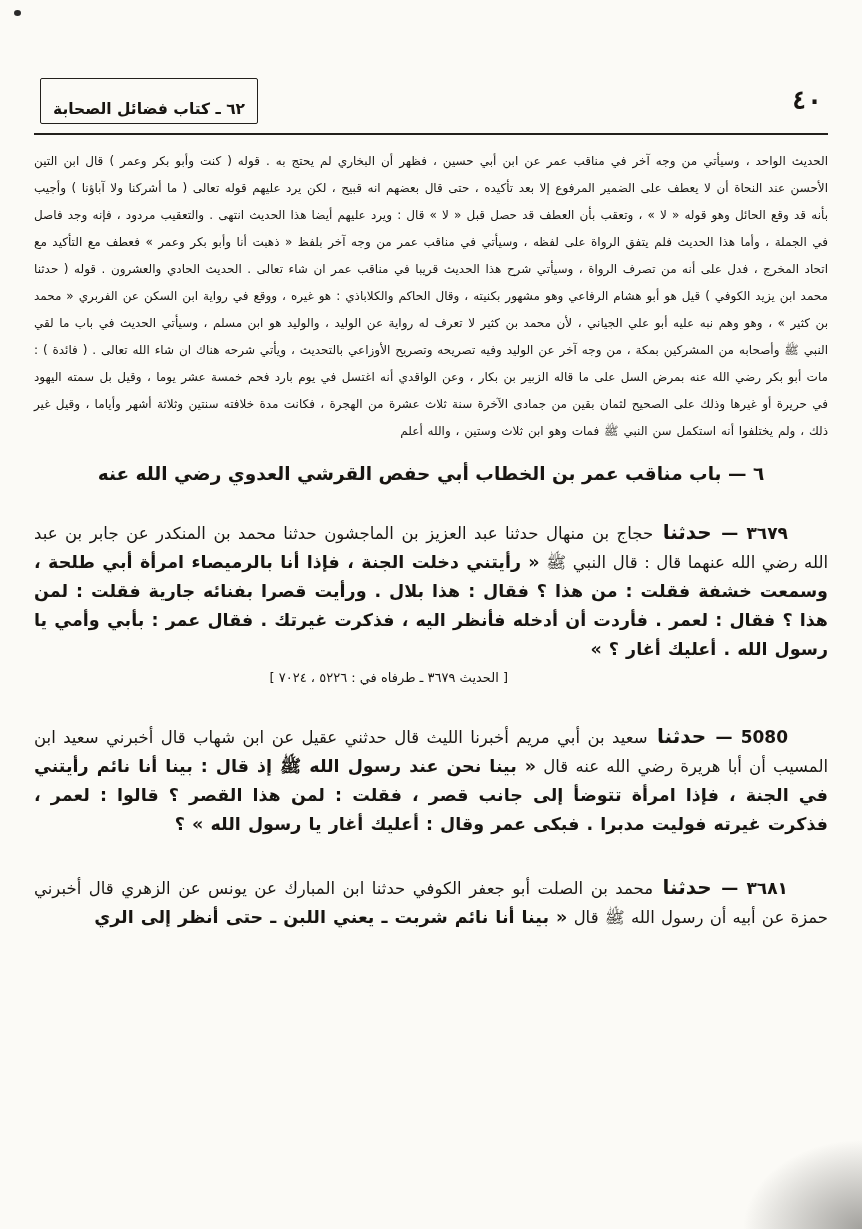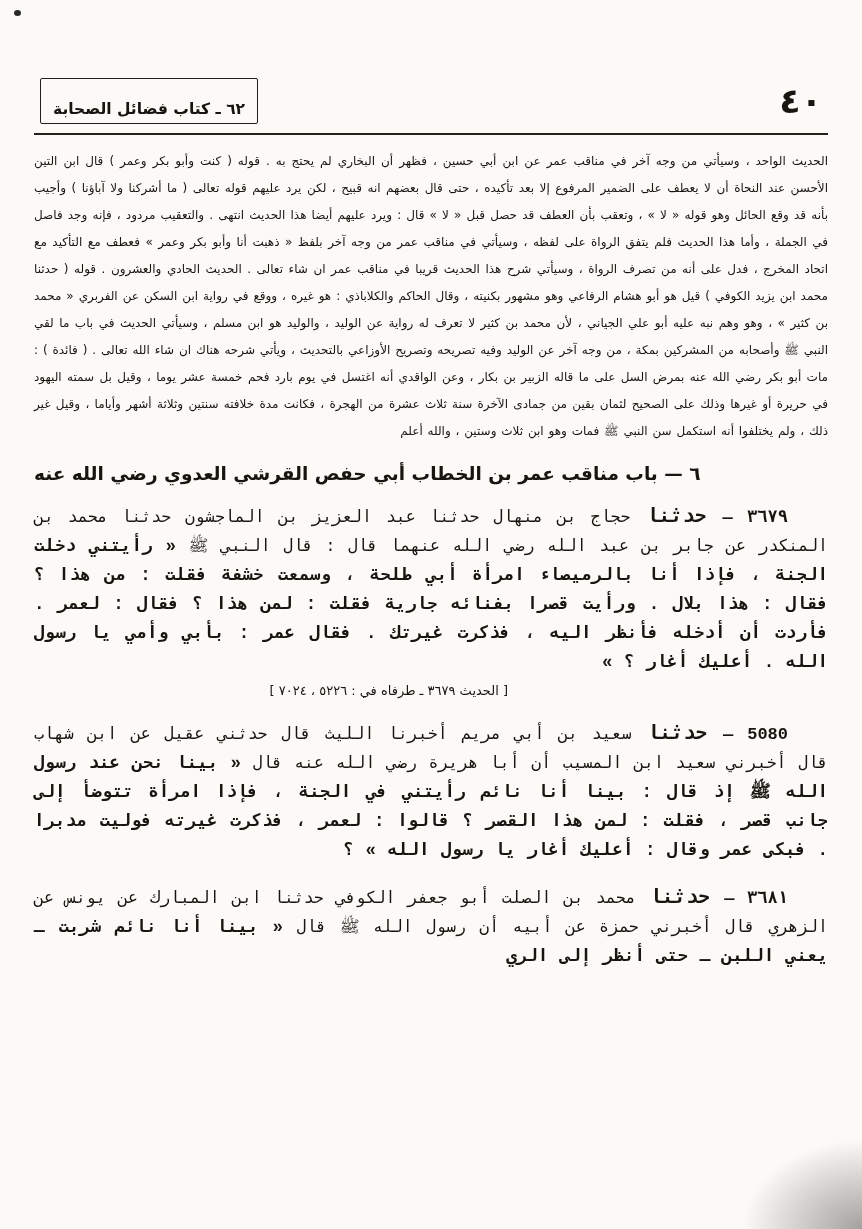--- a/index.html
+++ b/index.html
@@ -27,21 +27,21 @@
     position:absolute; right:0; bottom:0;
     width:120px; height:90px;
     background:radial-gradient(ellipse at 100% 100%, rgba(90,88,84,.55), rgba(90,88,84,0) 70%);
   }
   
   .header-row {
     display:flex; justify-content:space-between; align-items:center;
     padding:0 6px 4px 6px;
   }
   .page-number {
-    font-size:35px; font-weight:bold;
+    font-size:25px; font-weight:bold;font-family:Liberation Mono, monospace;
   }
   .book-title-box {
     border:1.6px solid #23201c;
     padding:21px 12px 5px 12px;
     font-size:15.5px; font-weight:bold;
     letter-spacing:.5px;
     border-radius:2px;
   }
   .rule {
     border:none;
@@ -51,32 +51,31 @@
   
   .commentary {
     margin-top:13px;
     font-size:12px;
     line-height:27px;
     text-align:justify;
     word-spacing:1px;
   }
   .chapter {
     margin:18px 0 6px 0;
-    text-align:left;
+    text-align:center;
     font-size:18.5px;
     font-weight:bold;
   }
   .hadith {
-    margin-top:18px;
+    margin-top:34px;
     font-size:16.5px;
     line-height:29px;
     text-align:justify;
     text-indent:40px;
     word-spacing:1px;
-    font-family:Liberation Mono, monospace;
   }
   .hnum { font-weight:bold; font-size:17px; }
   .haddathana {
     font-weight:bold;
     font-size:20px;
     padding:0 2px;
   }
   .matn {
     font-weight:bold;
     font-size:17.5px;

